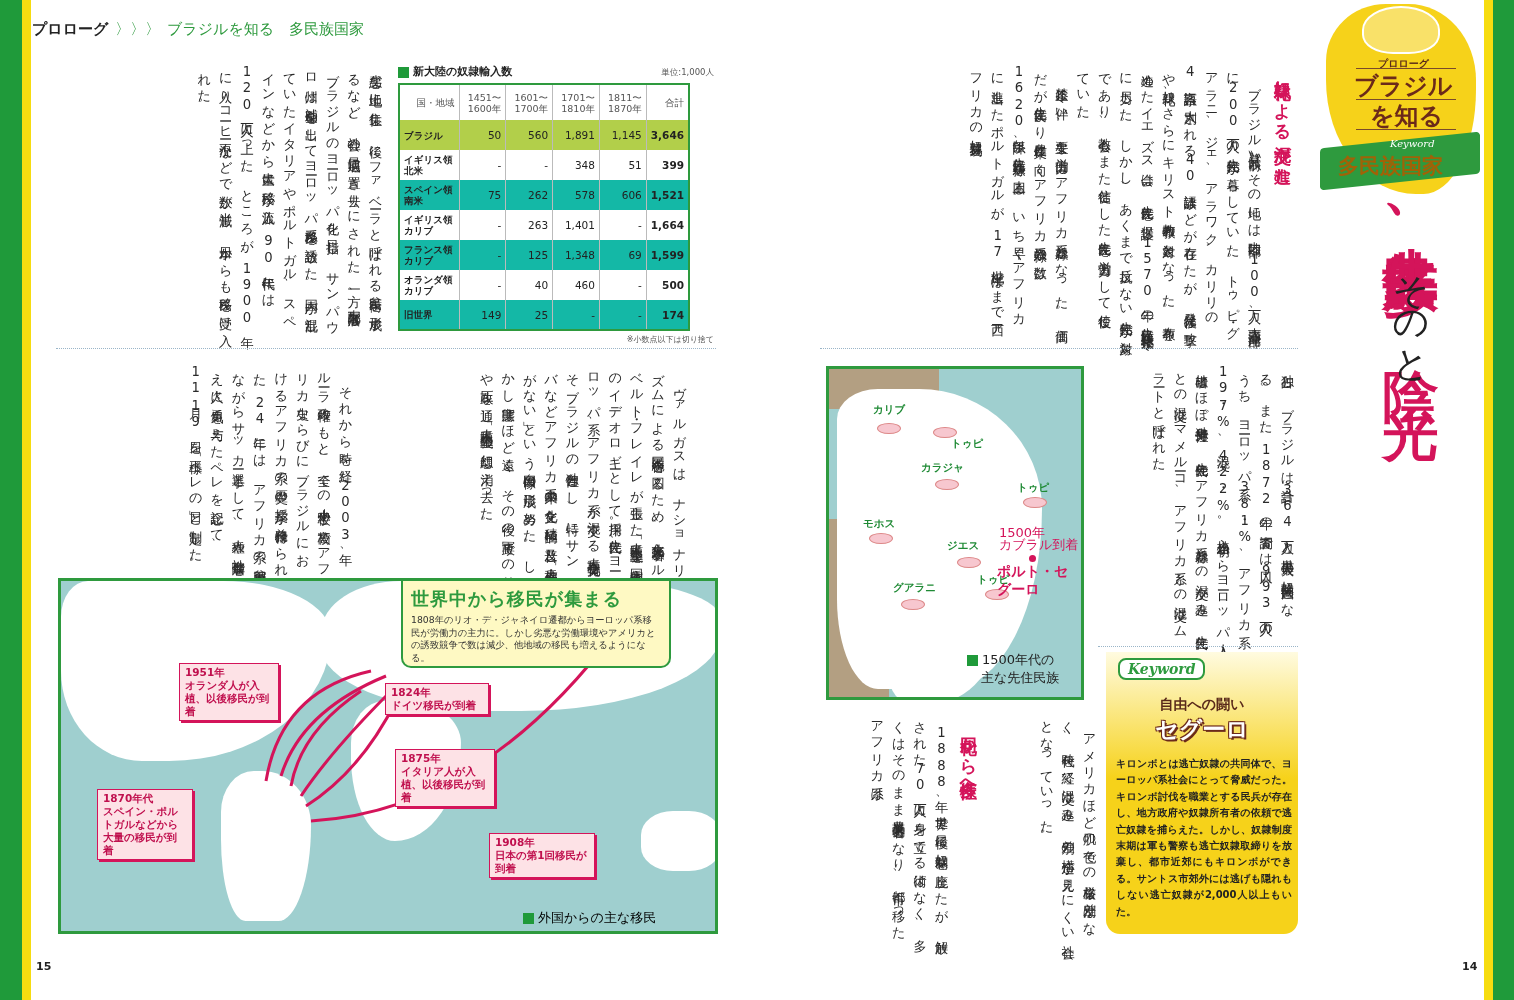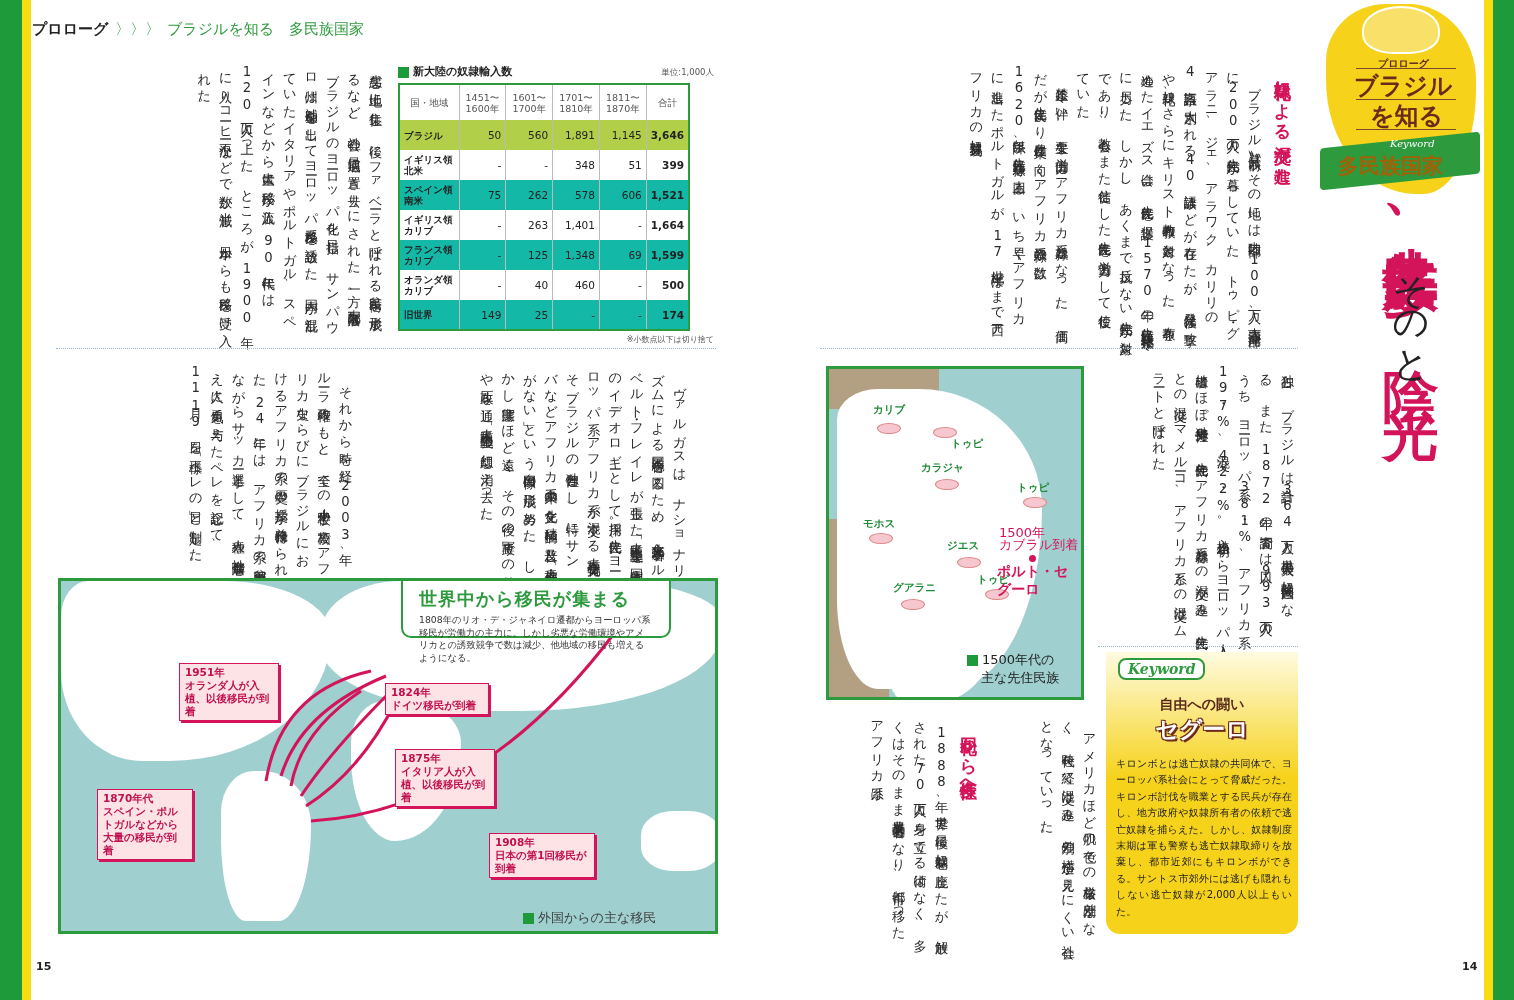--- a/index.html
+++ b/index.html
@@ -8,21 +8,21 @@
 .stripe-g{background:#1f9a3a}
 .stripe-y{background:#f6dc10}
 .vt{writing-mode:vertical-rl;text-orientation:upright;font-size:13.2px;line-height:21.4px;letter-spacing:1.3px;color:#2a2a2a}
 .vt p{text-indent:1em}
 .vt p.noind{text-indent:0}
 .dots{border-top:1.5px dotted #9ab5c8}
 .headpink{color:#d4145a;font-weight:bold;writing-mode:vertical-rl;text-orientation:upright;font-size:17px;letter-spacing:1px}
 
 .tbl{border:2px solid #2e9a3e;border-collapse:collapse;font-size:10.5px;width:292px}
 .tbl td,.tbl th{border-right:1px solid #bbb;padding:2px 4px;text-align:right;height:30px}
-.tbl th{font-weight:normal;text-align:center;color:#555;font-size:9.5px;line-height:11px;height:36px}
+.tbl th{font-weight:normal;color:#555;font-size:9.5px;line-height:11px;height:36px}
 .tbl td:first-child{text-align:left;font-weight:bold;font-size:9.5px;line-height:11px;width:60px}
 .tbl td:last-child{font-weight:bold}
 .tbl tr.brazil{background:#b2cf4a}
 .tbl tr.pink{background:#14b8a6}
 .sqg{display:inline-block;width:11px;height:11px;background:#1f9a3a;margin-right:4px;vertical-align:middle}
 
 .sea{background:#9fcfcf}
 .label-g{color:#1f8a35;font-weight:bold;font-size:10.5px;position:absolute}
 .oval{position:absolute;width:24px;height:11px;border-radius:50%;background:#f7c7cf;border:1px solid #d88}
 .callout{position:absolute;background:#fde2e6;border:1.5px solid #d4145a;border-left-width:1.5px;color:#c0104e;font-weight:bold;font-size:10.5px;line-height:13px;padding:2px 5px;box-shadow:2px 2px 0 #d4145a}
@@ -112,21 +112,21 @@
 </div>
 <div class="abs headpink" style="left:958px;top:724px;height:170px">同化から多様性へ</div>
 <div class="abs vt" style="left:822px;top:712px;width:130px;height:230px">
   <p>1888年、世界で最後に奴隷制を廃止したが、解放された70万人に身を立てる術はなく、多くはそのまま農業労働者となり、都市に移ったアフリカ系は</p>
 </div>
 
 <div class="abs" style="left:1106px;top:652px;width:192px;height:282px;background:linear-gradient(#fffbe0,#f6d21a 45%);border-radius:0 0 14px 14px">
   <div class="abs" style="left:12px;top:6px;padding:1px 8px;border:2px solid #2e9a3e;border-radius:8px;background:#fff;color:#2e9a3e;font-style:italic;font-weight:bold;font-size:14px;font-family:'DejaVu Serif',serif">Keyword</div>
   <div class="abs" style="left:0;width:192px;text-align:center;top:44px;font-size:14px;font-weight:bold;color:#5a2a1a">自由への闘い</div>
   <div class="abs" style="left:0;width:192px;text-align:center;top:62px;font-size:23px;font-weight:bold;color:#fff;text-shadow:2px 2px 0 #6b2a1a,-1px -1px 0 #6b2a1a,1px -1px 0 #6b2a1a,-1px 1px 0 #6b2a1a">セグーロ</div>
-  <div class="abs" style="left:10px;top:104px;width:176px;font-size:10px;line-height:16.4px;color:#222;font-weight:normal;text-align:justify">キロンボとは逃亡奴隷の共同体で、ヨーロッパ系社会にとって脅威だった。キロンボ討伐を職業とする民兵が存在し、地方政府や奴隷所有者の依頼で逃亡奴隷を捕らえた。しかし、奴隷制度末期は軍も警察も逃亡奴隷取締りを放棄し、都市近郊にもキロンボができる。サントス市郊外には逃げも隠れもしない逃亡奴隷が2,000人以上もいた。</div>
+  <div class="abs" style="left:10px;top:104px;width:176px;font-size:10px;line-height:16.4px;color:#222;font-weight:bold;text-align:justify">キロンボとは逃亡奴隷の共同体で、ヨーロッパ系社会にとって脅威だった。キロンボ討伐を職業とする民兵が存在し、地方政府や奴隷所有者の依頼で逃亡奴隷を捕らえた。しかし、奴隷制度末期は軍も警察も逃亡奴隷取締りを放棄し、都市近郊にもキロンボができる。サントス市郊外には逃げも隠れもしない逃亡奴隷が2,000人以上もいた。</div>
 </div>
 
 <div class="abs" style="left:398px;top:64px;width:320px">
   <div style="display:flex;justify-content:space-between;align-items:baseline;padding-right:4px">
     <div style="font-size:11px;font-weight:bold"><span class="sqg"></span><span>新大陸の奴隷輸入数</span></div>
     <div style="font-size:8.5px;color:#555">単位:1,000人</div>
   </div>
   <table class="tbl" style="margin-top:4px">
     <thead>
       <tr>
@@ -221,21 +221,21 @@
   <svg class="abs" style="left:0;top:0" width="660" height="356">
     <g fill="none" stroke="#d4145a" stroke-width="3">
       <path d="M310,90 Q220,110 205,200"></path>
       <path d="M325,95 Q240,130 220,195"></path>
       <path d="M300,110 Q240,150 230,205"></path>
       <path d="M330,110 Q270,170 240,215"></path>
       <path d="M335,120 Q300,190 245,225"></path>
       <path d="M555,50 Q420,230 250,240"></path>
     </g>
   </svg>
-  <div class="abs" style="left:340px;top:0;width:270px;height:57px;background:#ffffff;border:2px solid #2e9a3e;border-top:none;border-radius:0 0 10px 10px;padding:6px 16px">
+  <div class="abs" style="left:340px;top:0;width:270px;height:87px;background:#fef9c3;border:2px solid #2e9a3e;border-top:none;border-radius:0 0 10px 10px;padding:6px 8px">
     <div style="font-size:18px;font-weight:bold;color:#2e9a3e;letter-spacing:1px">世界中から移民が集まる</div>
     <div style="font-size:9.3px;line-height:12.5px;color:#333;margin-top:3px">1808年のリオ・デ・ジャネイロ遷都からヨーロッパ系移民が労働力の主力に。しかし劣悪な労働環境やアメリカとの誘致競争で数は減少、他地域の移民も増えるようになる。</div>
   </div>
   <div class="callout" style="left:118px;top:82px;width:100px">
     <div>1951年</div>
     <div>オランダ人が入植、以後移民が到着</div>
   </div>
   <div class="callout" style="left:324px;top:102px;width:104px">
     <div>1824年</div>
     <div>ドイツ移民が到着</div>
@@ -245,16 +245,16 @@
     <div>イタリア人が入植、以後移民が到着</div>
   </div>
   <div class="callout" style="left:36px;top:208px;width:96px">
     <div>1870年代</div>
     <div>スペイン・ポルトガルなどから大量の移民が到着</div>
   </div>
   <div class="callout" style="left:428px;top:252px;width:106px">
     <div>1908年</div>
     <div>日本の第1回移民が到着</div>
   </div>
-  <div class="abs" style="left:462px;top:328px;font-size:13px;color:#404040">
+  <div class="abs" style="left:462px;top:328px;font-size:13px;color:#000000">
     <span class="sqg"></span><span>外国からの主な移民</span>
   </div>
 </div>
 
 </body></html>

